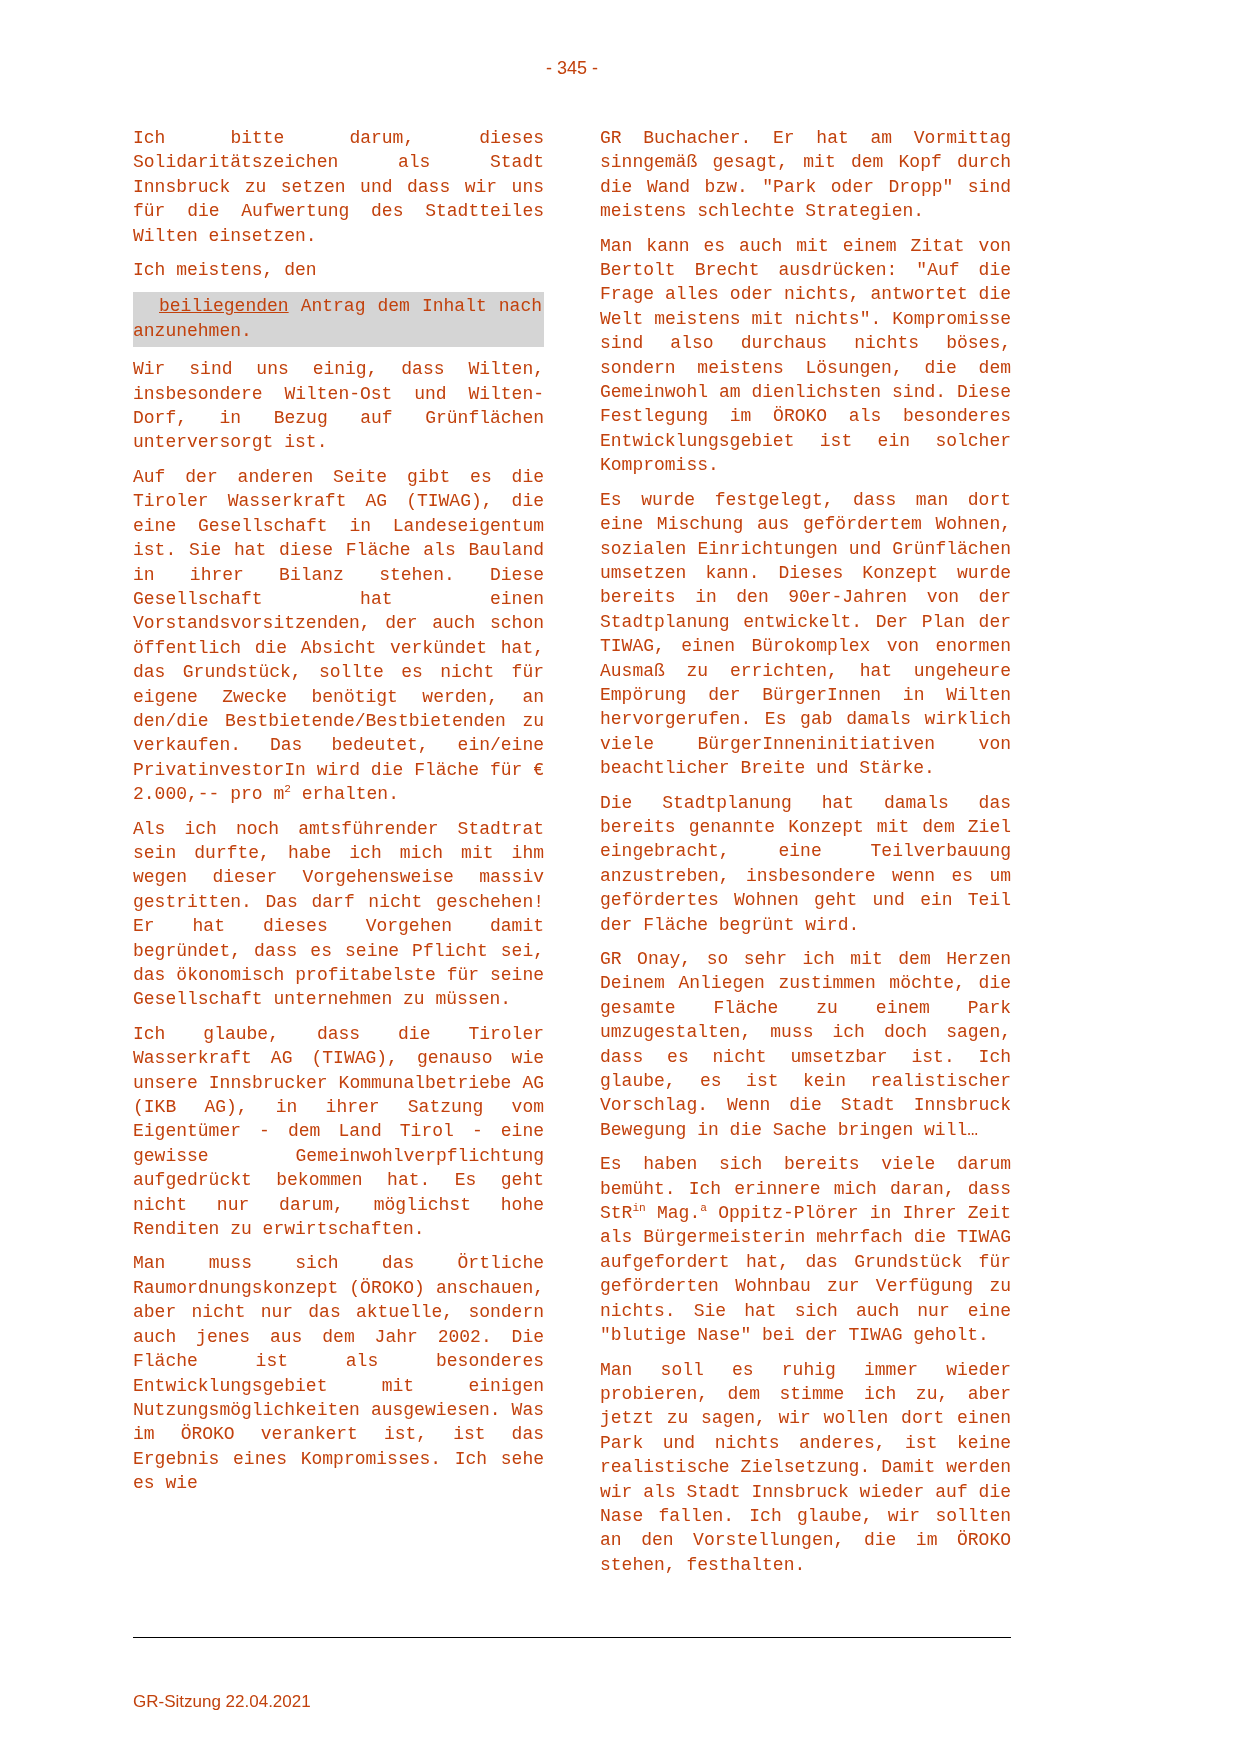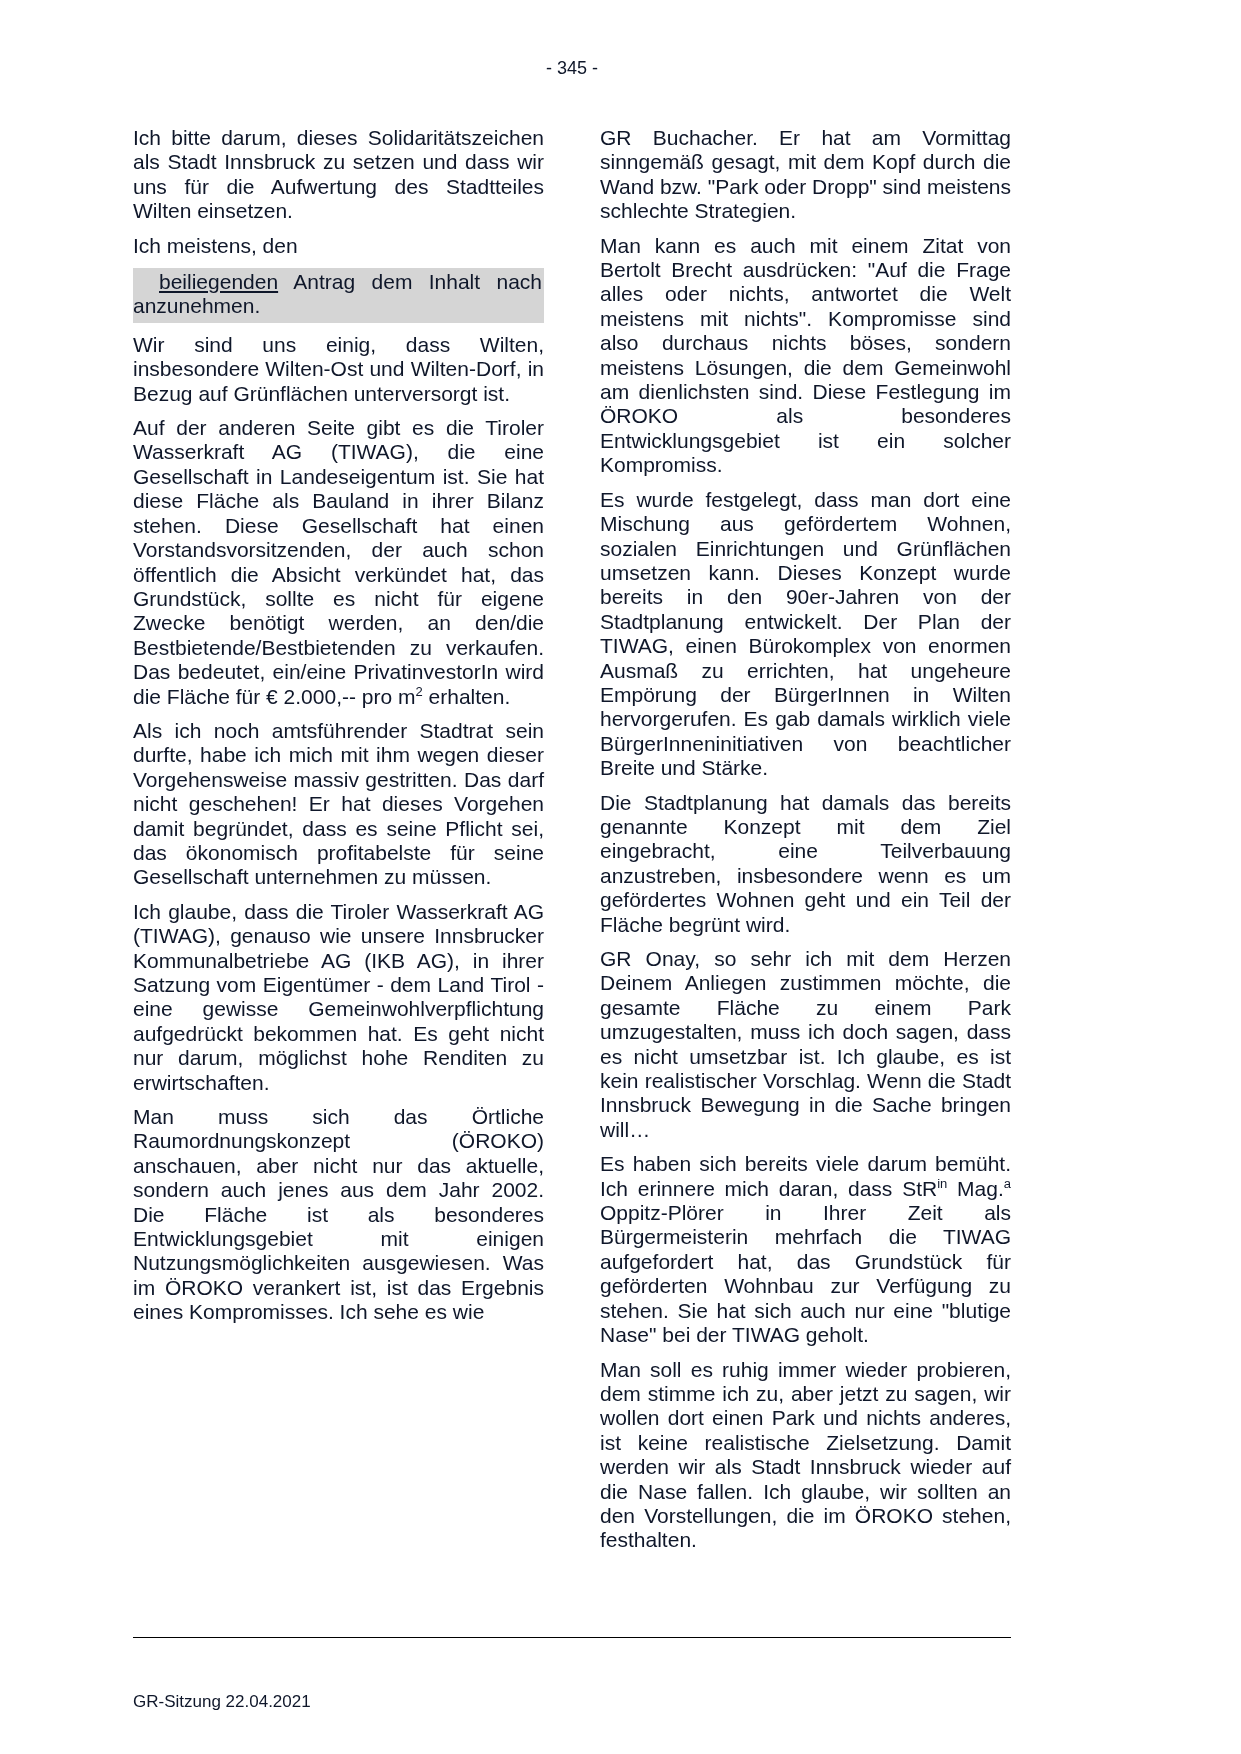--- a/index.html
+++ b/index.html
@@ -6,21 +6,21 @@
   html, body {
     margin: 0;
     padding: 0;
     background: #ffffff;
   }
   .page {
     position: relative;
     width: 1241px;
     height: 1754px;
     background: #ffffff;
-    color: #0f172a;
+    color: #c2410c;
     font-family: "Liberation Sans", "DejaVu Sans", sans-serif;
     overflow: hidden;
   }
   .page-number {
     position: absolute;
     top: 56px;
     left: 133px;
     width: 878px;
     text-align: center;
     font-size: 18px;
@@ -29,24 +29,25 @@
   .columns {
     position: absolute;
     top: 126px;
     left: 133px;
     width: 878px;
     display: flex;
     gap: 56px;
   }
   .col {
     width: 411px;
-    font-size: 21px;
+    font-size: 18px;
     line-height: 24.4px;
     text-align: justify;
     hyphens: auto;
+    font-family: Liberation Mono, monospace;
     -webkit-hyphens: auto;
   }
   .col p {
     margin: 0 0 10px 0;
   }
   .highlight {
     background: #d5d5d5;
     padding: 2px 2px 4px 0;
   }
   .u { text-decoration: underline; padding-left: 26px; }
@@ -91,21 +92,21 @@
       <p>Ich glaube, dass die Tiroler Wasserkraft AG (TIWAG), genauso wie unsere Innsbrucker Kommunalbetriebe AG (IKB AG), in ihrer Satzung vom Eigentümer - dem Land Tirol - eine gewisse Gemeinwohlverpflichtung aufgedrückt bekommen hat. Es geht nicht nur darum, möglichst hohe Renditen zu erwirtschaften.</p>
       <p>Man muss sich das Örtliche Raumordnungskonzept (ÖROKO) anschauen, aber nicht nur das aktuelle, sondern auch jenes aus dem Jahr 2002. Die Fläche ist als besonderes Entwicklungsgebiet mit einigen Nutzungsmöglichkeiten ausgewiesen. Was im ÖROKO verankert ist, ist das Ergebnis eines Kompromisses. Ich sehe es wie</p>
     </div>
 
     <div class="col">
       <p>GR Buchacher. Er hat am Vormittag sinngemäß gesagt, mit dem Kopf durch die Wand bzw. "Park oder Dropp" sind meistens schlechte Strategien.</p>
       <p>Man kann es auch mit einem Zitat von Bertolt Brecht ausdrücken: "Auf die Frage alles oder nichts, antwortet die Welt meistens mit nichts". Kompromisse sind also durchaus nichts böses, sondern meistens Lösungen, die dem Gemeinwohl am dienlichsten sind. Diese Festlegung im ÖROKO als besonderes Entwicklungsgebiet ist ein solcher Kompromiss.</p>
       <p>Es wurde festgelegt, dass man dort eine Mischung aus gefördertem Wohnen, sozialen Einrichtungen und Grünflächen umsetzen kann. Dieses Konzept wurde bereits in den 90er-Jahren von der Stadtplanung entwickelt. Der Plan der TIWAG, einen Bürokomplex von enormen Ausmaß zu errichten, hat ungeheure Empörung der BürgerInnen in Wilten hervorgerufen. Es gab damals wirklich viele BürgerInneninitiativen von beachtlicher Breite und Stärke.</p>
       <p>Die Stadtplanung hat damals das bereits genannte Konzept mit dem Ziel eingebracht, eine Teilverbauung anzustreben, insbesondere wenn es um gefördertes Wohnen geht und ein Teil der Fläche begrünt wird.</p>
       <p>GR Onay, so sehr ich mit dem Herzen Deinem Anliegen zustimmen möchte, die gesamte Fläche zu einem Park umzugestalten, muss ich doch sagen, dass es nicht umsetzbar ist. Ich glaube, es ist kein realistischer Vorschlag. Wenn die Stadt Innsbruck Bewegung in die Sache bringen will…</p>
-      <p><span>Es haben sich bereits viele darum bemüht. Ich erinnere mich daran, dass StR</span><sup>in</sup><span> Mag.</span><sup>a</sup><span> Oppitz-Plörer in Ihrer Zeit als Bürgermeisterin mehrfach die TIWAG aufgefordert hat, das Grundstück für geförderten Wohnbau zur Verfügung zu stehen. Sie hat sich auch nur eine "blutige Nase" bei der TIWAG geholt.</span></p>
+      <p><span>Es haben sich bereits viele darum bemüht. Ich erinnere mich daran, dass StR</span><sup>in</sup><span> Mag.</span><sup>a</sup><span> Oppitz-Plörer in Ihrer Zeit als Bürgermeisterin mehrfach die TIWAG aufgefordert hat, das Grundstück für geförderten Wohnbau zur Verfügung zu nichts. Sie hat sich auch nur eine "blutige Nase" bei der TIWAG geholt.</span></p>
       <p>Man soll es ruhig immer wieder probieren, dem stimme ich zu, aber jetzt zu sagen, wir wollen dort einen Park und nichts anderes, ist keine realistische Zielsetzung. Damit werden wir als Stadt Innsbruck wieder auf die Nase fallen. Ich glaube, wir sollten an den Vorstellungen, die im ÖROKO stehen, festhalten.</p>
     </div>
 
   </div>
 
   <div class="footer-line"></div>
   <div class="footer-text">GR-Sitzung 22.04.2021</div>
 
 </div>
 

